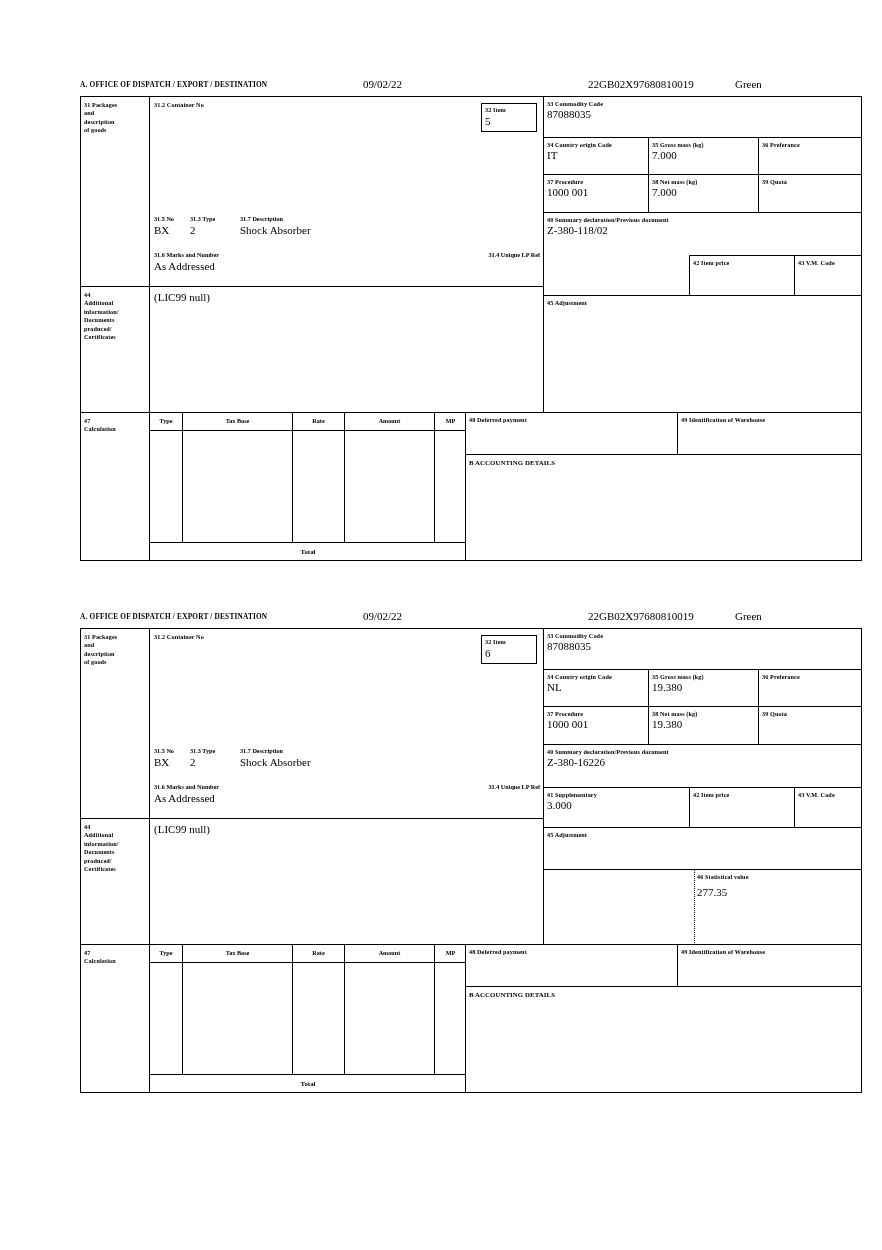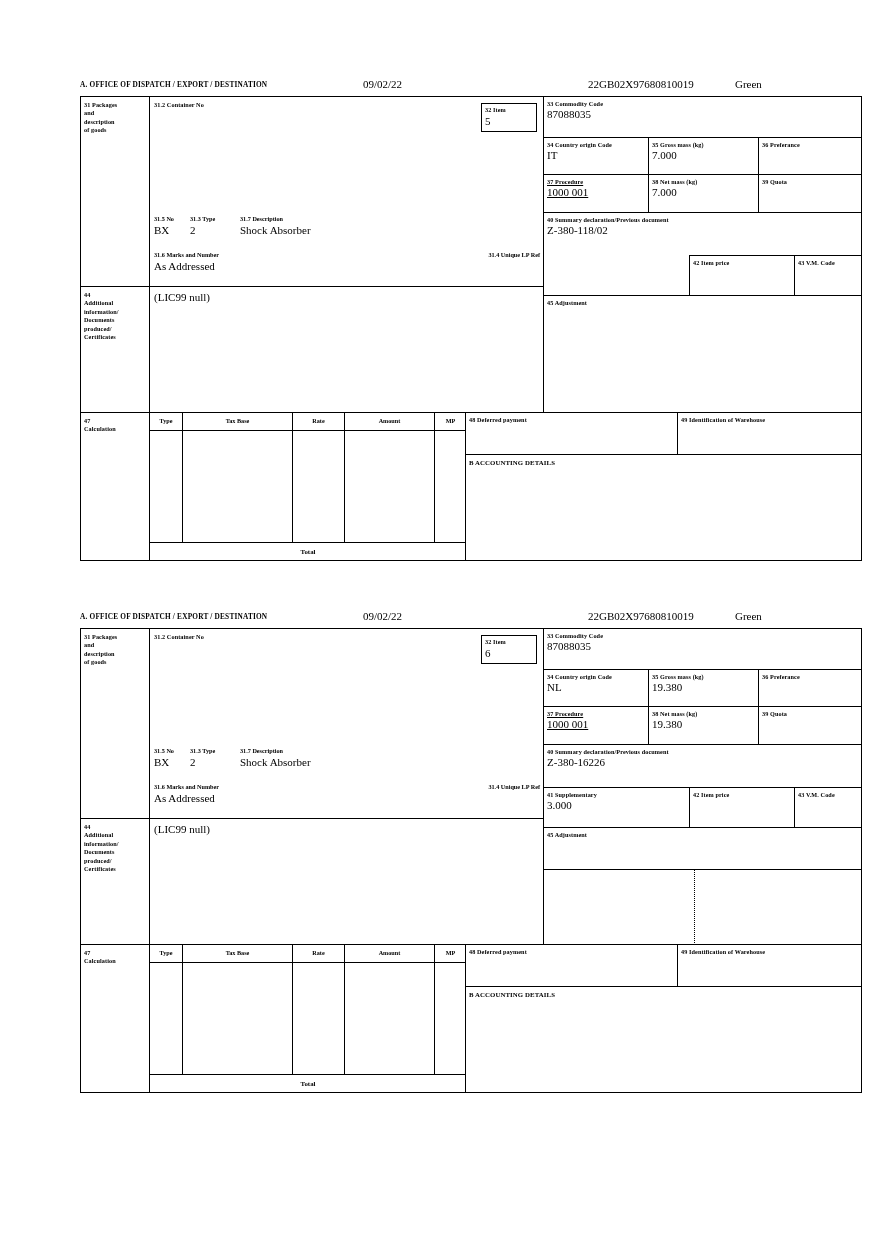--- a/index.html
+++ b/index.html
@@ -147,21 +147,21 @@
   }
   .addinfo .val { font-size: 11px; }
 
   
   .rcol { left: 462px; top: 0; width: 318px; height: 315px; border-left: 1.1px solid #000; }
 
   .b33 { left: 0; top: 0; width: 318px; height: 40px; padding: 3px 0 0 3px; }
   .b34 { left: 0; top: 40px; width: 104px; height: 37px; border-top: 1.1px solid #000; padding: 3px 0 0 3px; }
   .b35 { left: 104px; top: 40px; width: 110px; height: 37px; border-top: 1.1px solid #000; border-left: 1.1px solid #000; padding: 3px 0 0 3px; }
   .b36 { left: 214px; top: 40px; width: 104px; height: 37px; border-top: 1.1px solid #000; border-left: 1.1px solid #000; padding: 3px 0 0 3px; }
-  .b37 { left: 0; top: 77px; width: 104px; height: 38px; border-top: 1.1px solid #000; padding: 3px 0 0 3px; text-decoration: underline; }
+  .b37 { left: 0; top: 77px; width: 104px; height: 38px; border-top: 1.1px solid #000; padding: 3px 0 0 3px; }
   .b38 { left: 104px; top: 77px; width: 110px; height: 38px; border-top: 1.1px solid #000; border-left: 1.1px solid #000; padding: 3px 0 0 3px; }
   .b39 { left: 214px; top: 77px; width: 104px; height: 38px; border-top: 1.1px solid #000; border-left: 1.1px solid #000; padding: 3px 0 0 3px; }
   .b40 { left: 0; top: 115px; width: 318px; height: 43px; border-top: 1.1px solid #000; padding: 3px 0 0 3px; }
   .b41 { left: 0; top: 158px; width: 145px; height: 40px; border-top: 1.1px solid #000; padding: 3px 0 0 3px; }
   .b42 { left: 145px; top: 158px; width: 105px; height: 40px; border-top: 1.1px solid #000; border-left: 1.1px solid #000; padding: 3px 0 0 3px; }
   .b43 { left: 250px; top: 158px; width: 68px; height: 40px; border-top: 1.1px solid #000; border-left: 1.1px solid #000; padding: 3px 0 0 3px; }
   .b45 { left: 0; top: 198px; width: 318px; height: 42px; border-top: 1.1px solid #000; padding: 3px 0 0 3px; }
   .b46wrap { left: 0; top: 240px; width: 318px; height: 75px; border-top: 1.1px solid #000; }
   .b46dot { position: absolute; left: 0; top: 0; width: 150px; height: 75px; border-right: 1.2px dotted #000; }
   .b46 { position: absolute; left: 150px; top: 0; width: 168px; height: 75px; padding: 3px 0 0 3px; }
@@ -436,20 +436,24 @@
         <div class="cell b43">
           <div class="lbl">43 V.M. Code</div>
           <div class="val"></div>
         </div>
         <div class="cell b45">
           <div class="lbl">45 Adjustment</div>
           <div class="val"></div>
         </div>
         <div class="cell b46wrap">
           <div class="b46dot"></div>
+          <div class="b46">
+            <div class="lbl">46 Statistical value</div>
+            <div class="val">277.35</div>
+          </div>
         </div>
       </div>
 
       <div class="cell box44">
         <div class="lbl">44</div>
         <div class="lbl">Additional</div>
         <div class="lbl">information/</div>
         <div class="lbl">Documents</div>
         <div class="lbl">produced/</div>
         <div class="lbl">Certificates</div>

